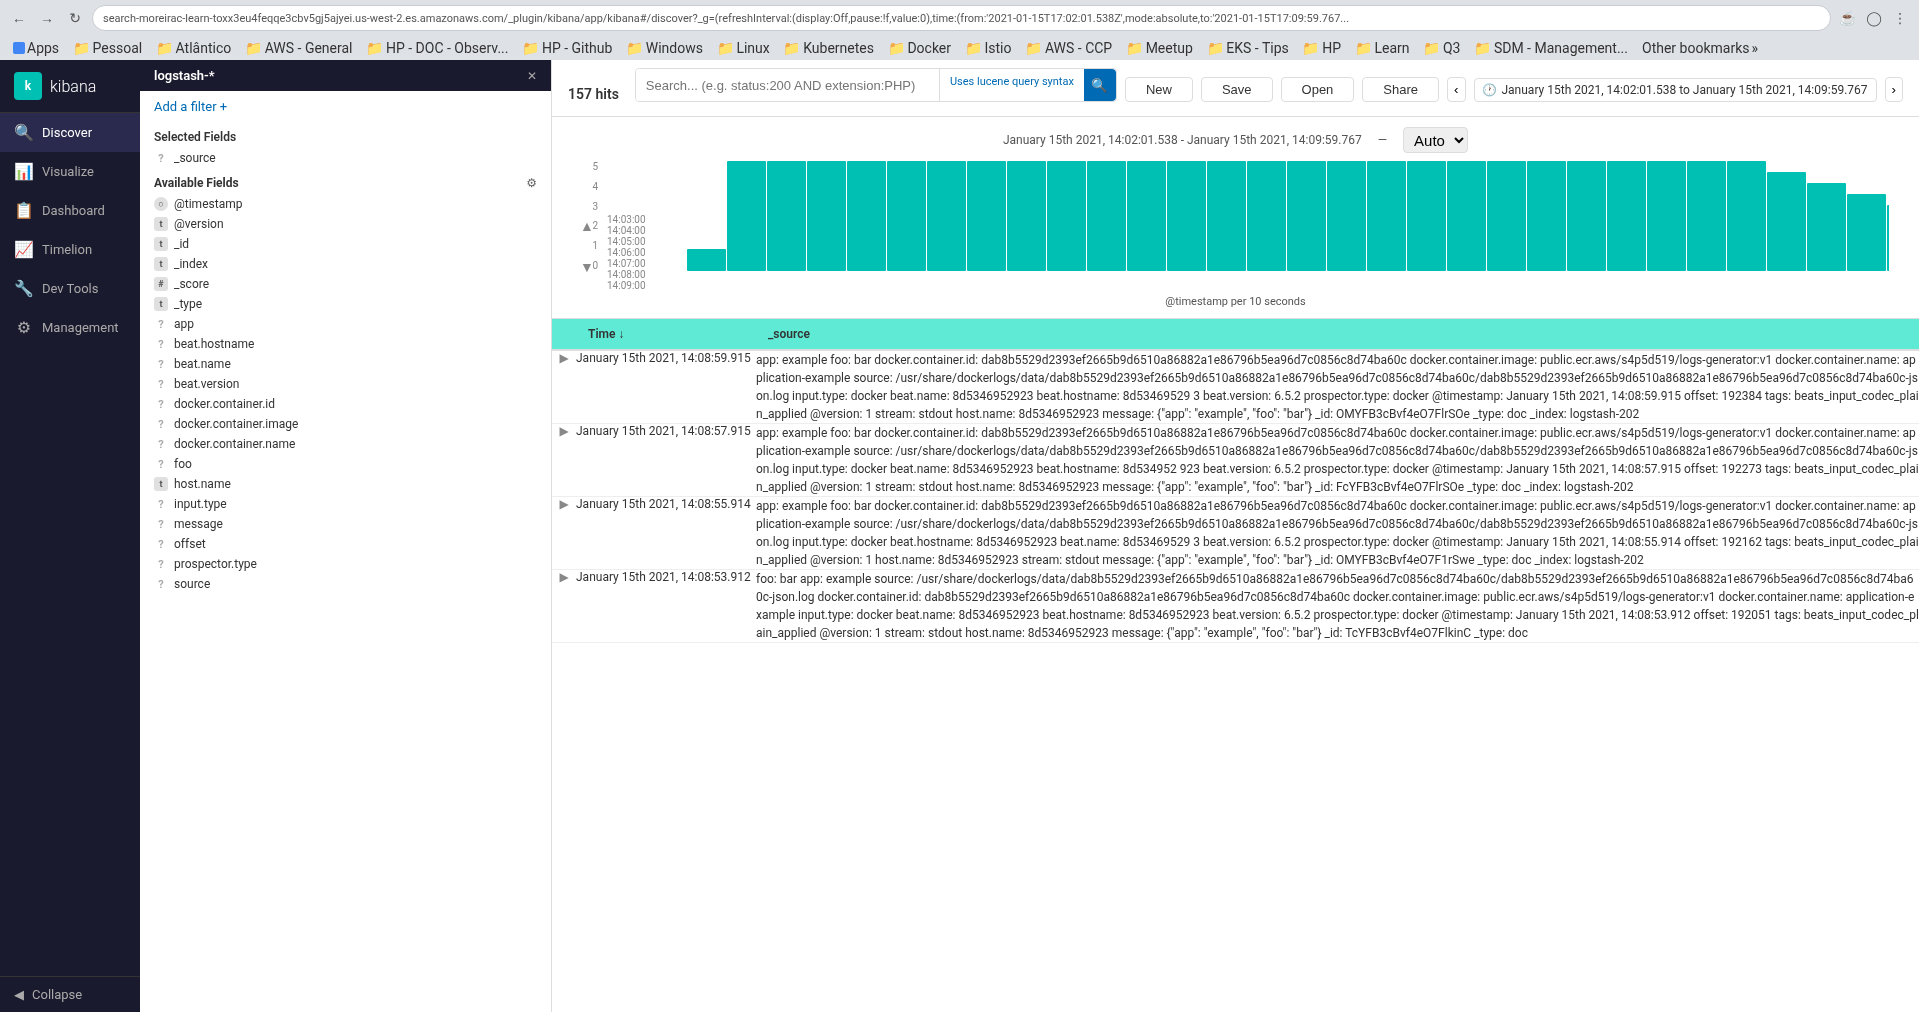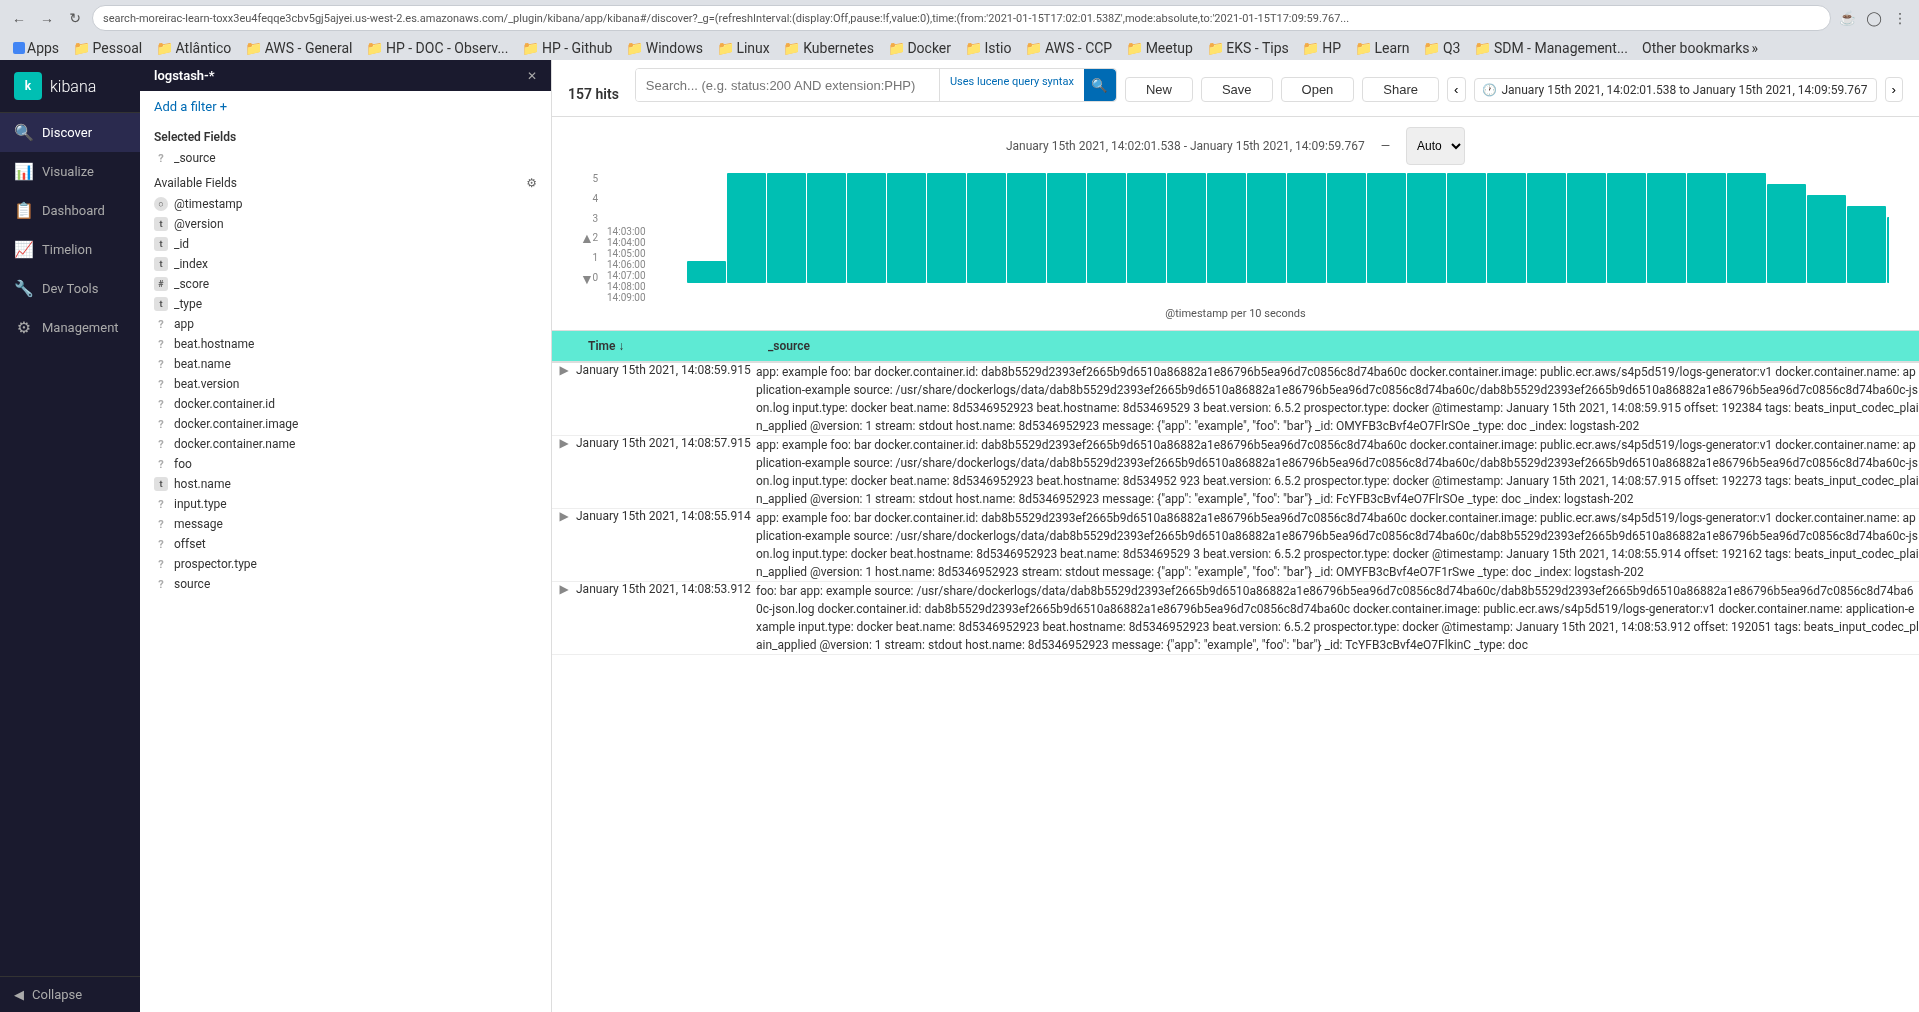--- a/index.html
+++ b/index.html
@@ -31,41 +31,41 @@
 
     
     .left-panel { width: 412px; background: white; border-right: 1px solid #ddd; display: flex; flex-direction: column; flex-shrink: 0; overflow-y: auto; }
     .index-pattern-bar { background: #1a1a2e; color: white; padding: 8px 14px; display: flex; align-items: center; justify-content: space-between; }
     .index-pattern-text { font-size: 13px; font-weight: 600; }
     .index-pattern-close { color: #aaa; cursor: pointer; }
 
     .filter-add { padding: 8px 14px; color: #006bb4; font-size: 13px; cursor: pointer; }
     .section-title { padding: 8px 14px 4px; font-size: 12px; font-weight: 600; color: #333; }
     .avail-header { padding: 8px 14px 4px; display: flex; align-items: center; justify-content: space-between; }
-    .avail-title { font-size: 12px; font-weight: 400; color: #333; }
+    .avail-title { font-size: 12px; font-weight: 700; color: #333; }
     .gear-icon { color: #666; cursor: pointer; }
     .field-item { padding: 3px 14px; display: flex; align-items: center; gap: 6px; font-size: 12px; color: #333; cursor: pointer; }
     .field-type-badge { width: 14px; height: 14px; border-radius: 3px; display: flex; align-items: center; justify-content: center; font-size: 9px; font-weight: bold; flex-shrink: 0; }
     .badge-t { background: #e0e0e0; color: #555; }
     .badge-hash { background: #e0e0e0; color: #555; }
     .badge-circle { background: #e0e0e0; color: #555; border-radius: 50%; }
     .badge-q { background: transparent; color: #aaa; font-size: 11px; }
 
     
     .main-content { flex: 1; display: flex; flex-direction: column; overflow: hidden; }
     .hits-count { font-size: 14px; font-weight: 600; color: #333; margin-right: 8px; }
     .search-btn { width: 32px; height: 32px; background: #006bb4; border: none; color: white; border-radius: 0 4px 4px 0; cursor: pointer; display: flex; align-items: center; justify-content: center; }
     .toolbar-btn { padding: 4px 20px; border: 1px solid #ddd; background: white; border-radius: 4px; cursor: pointer; font-size: 13px; color: #333; }
     .time-range { display: flex; align-items: center; gap: 4px; font-size: 12px; color: #333; padding: 4px 8px; border: 1px solid #ddd; border-radius: 4px; cursor: pointer; white-space: nowrap; }
     .time-nav-btn { padding: 4px 6px; border: 1px solid #ddd; background: white; border-radius: 4px; cursor: pointer; }
 
     
     .chart-area { background: white; border-bottom: 1px solid #ddd; padding: 10px 20px; position: relative; }
     .chart-header { display: flex; align-items: center; justify-content: center; gap: 16px; margin-bottom: 8px; font-size: 12px; color: #555; }
-    .auto-select { height: 38px; border: 1px solid #ddd; border-radius: 4px; font-size: 12px; padding: 0 6px; }
+    .auto-select { height: 26px; border: 1px solid #ddd; border-radius: 4px; font-size: 15px; padding: 0 6px; }
     .chart-container { position: relative; height: 130px; }
     .chart-y-axis { position: absolute; left: 0; top: 0; bottom: 20px; width: 30px; display: flex; flex-direction: column; justify-content: space-between; align-items: flex-end; padding-right: 4px; font-size: 10px; color: #888; }
     .chart-x-axis { position: absolute; left: 35px; right: 10px; bottom: 0; display: flex; justify-content: space-between; font-size: 10px; color: #888; flex-direction: column; }
     .chart-label { text-align: center; font-size: 11px; color: #555; margin-top: 4px; }
     .collapse-chart-btn { position: absolute; left: 8px; top: 50%; transform: translateY(-50%); cursor: pointer; color: #888; font-size: 14px; }
     .expand-chart-btn { position: absolute; left: 8px; bottom: 16px; cursor: pointer; color: #888; font-size: 14px; }
 
     
     .results-area { flex: 1; overflow-y: auto; background: white; }
     .results-table { width: 100%; border-collapse: collapse; }

